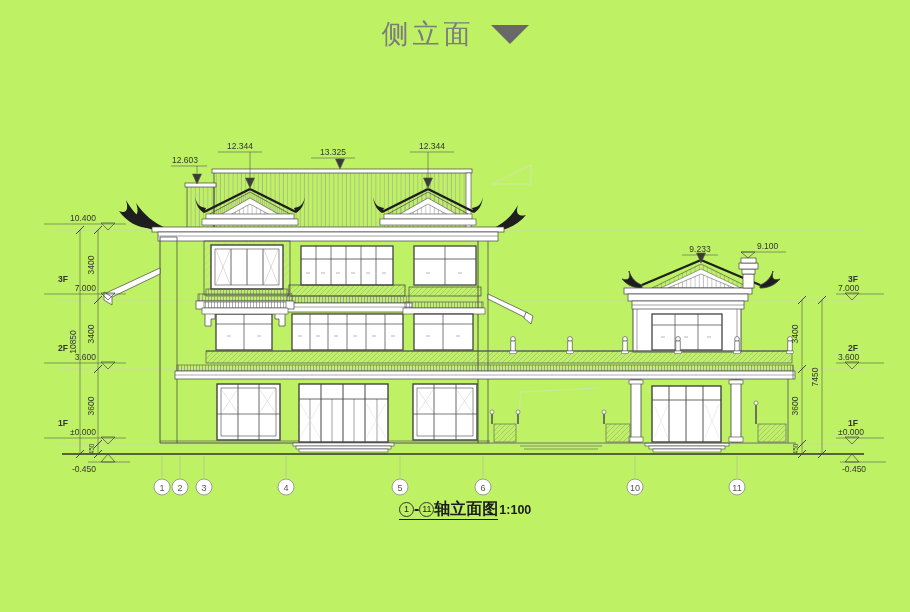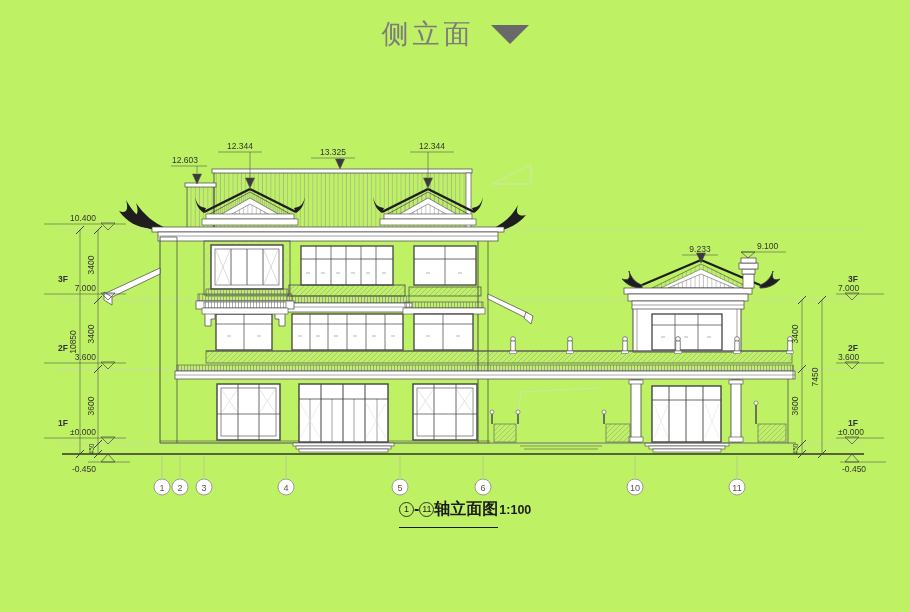--- a/index.html
+++ b/index.html
@@ -10,21 +10,21 @@
   #hdr .tri{display:inline-block;width:0;height:0;margin-left:16px;vertical-align:middle;
             border-left:19px solid transparent;border-right:19px solid transparent;
             border-top:19px solid #696969;}
   svg{position:absolute;left:0;top:0;}
   svg text{font-family:"Liberation Sans","DejaVu Sans",sans-serif;fill:#333;}
   .dimtxt{font-size:8.5px;}
   .dimsm{font-size:6.5px;}
   .flr{font-size:8.5px;font-weight:bold;}
   .axn{font-size:9px;fill:#555;}
   #cap{position:absolute;left:399px;top:499px;white-space:nowrap;color:#1b1b1b;}
-  #cap .ul{border-bottom:1.6px solid #1b1b1b;padding-bottom:10px;font-size:16px;font-weight:bold;}
+  #cap .ul{border-bottom:1.6px solid #1b1b1b;padding-bottom:2px;font-size:16px;font-weight:bold;}
   #cap .scale{font-size:12.5px;margin-left:1px;font-weight:bold;}
   .ax-circ{display:inline-flex;width:13px;height:13px;border:1px solid #333;border-radius:50%;
            align-items:center;justify-content:center;font-size:9px;font-weight:normal;
            position:relative;top:-2px;}
 </style>
 </head>
 <body>
 
 <div id="stage">
 

